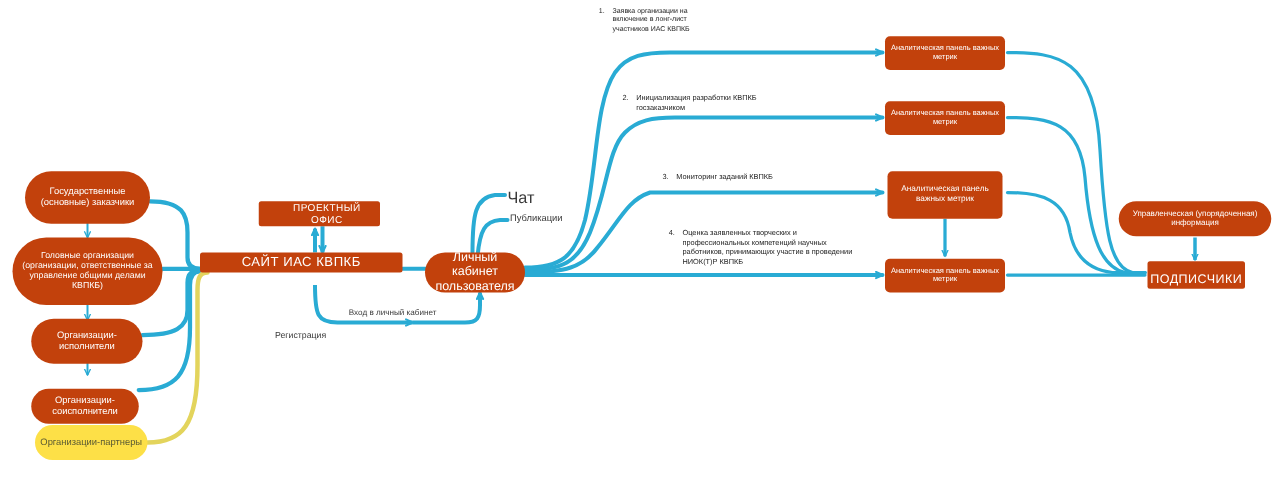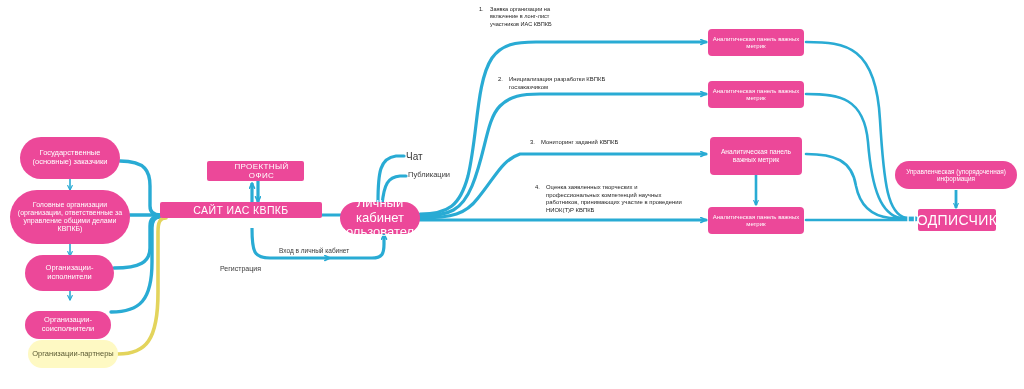--- a/index.html
+++ b/index.html
@@ -25,29 +25,29 @@
     height: 389px;
   }
   .node {
     position: absolute;
     box-sizing: border-box;
     display: flex;
     align-items: center;
     justify-content: center;
     text-align: center;
     color: #ffffff;
-    background: #ec4899;
+    background: #c2410c;
     line-height: 1.15;
     padding: 2px 4px;
   }
   .node.pill { border-radius: 999px; }
   .node.rect { border-radius: 2px; }
   .node.soft { border-radius: 4px; }
   .node.yellow {
-    background: #fef9c3;
+    background: #fde047;
     color: #5a5a33;
   }
   .node.caps {
     letter-spacing: 0.4px;
   }
   .edge-label {
     position: absolute;
     color: #3a3a3a;
     line-height: 1.3;
   }
@@ -163,25 +163,25 @@
   </div>
 
   <div class="node rect caps" style="left:207px; top:161px; width:97px; height:20px; font-size:8px;padding-left:16px;">
     <span>ПРОЕКТНЫЙ ОФИС</span>
   </div>
 
   <div class="node rect caps" style="left:160px; top:202px; width:162px; height:16px; font-size:10.5px;">
     <span>САЙТ ИАС КВПКБ</span>
   </div>
 
-  <div class="node pill" style="left:340px; top:202px; width:80px; height:32px; font-size:13px;">
+  <div class="node pill" style="left:340px; top:202px; width:80px; height:32px; font-size:10px;">
     <span>Личный кабинет пользователя</span>
   </div>
 
-  <div class="edge-label" style="left:406px; top:150px; font-size:10px;text-align:right;">
+  <div class="edge-label" style="left:406px; top:150px; font-size:13px;text-align:right;">
     <span>Чат</span>
   </div>
   <div class="edge-label" style="left:408px; top:170px; font-size:7.5px;text-align:center;">
     <span>Публикации</span>
   </div>
 
   <div class="edge-label" style="left:220px; top:264px; font-size:7px;">
     <span>Регистрация</span>
   </div>
   <div class="edge-label" style="left:279px; top:247px; font-size:6.5px;">
@@ -217,17 +217,17 @@
   </div>
 
   <div class="node soft" style="left:708px; top:207px; width:96px; height:27px; font-size:6px;">
     <span>Аналитическая панель важных метрик</span>
   </div>
 
   <div class="node pill" style="left:895px; top:161px; width:122px; height:28px; font-size:6.4px;">
     <span>Управленческая (упорядоченная) информация</span>
   </div>
 
-  <div class="node rect caps" style="left:918px; top:209px; width:78px; height:22px; font-size:14px;">
+  <div class="node rect caps" style="left:918px; top:209px; width:78px; height:22px; font-size:10px;align-items:flex-end;">
     <span>ПОДПИСЧИКИ</span>
   </div>
 
 </div>
 
 </body></html>

